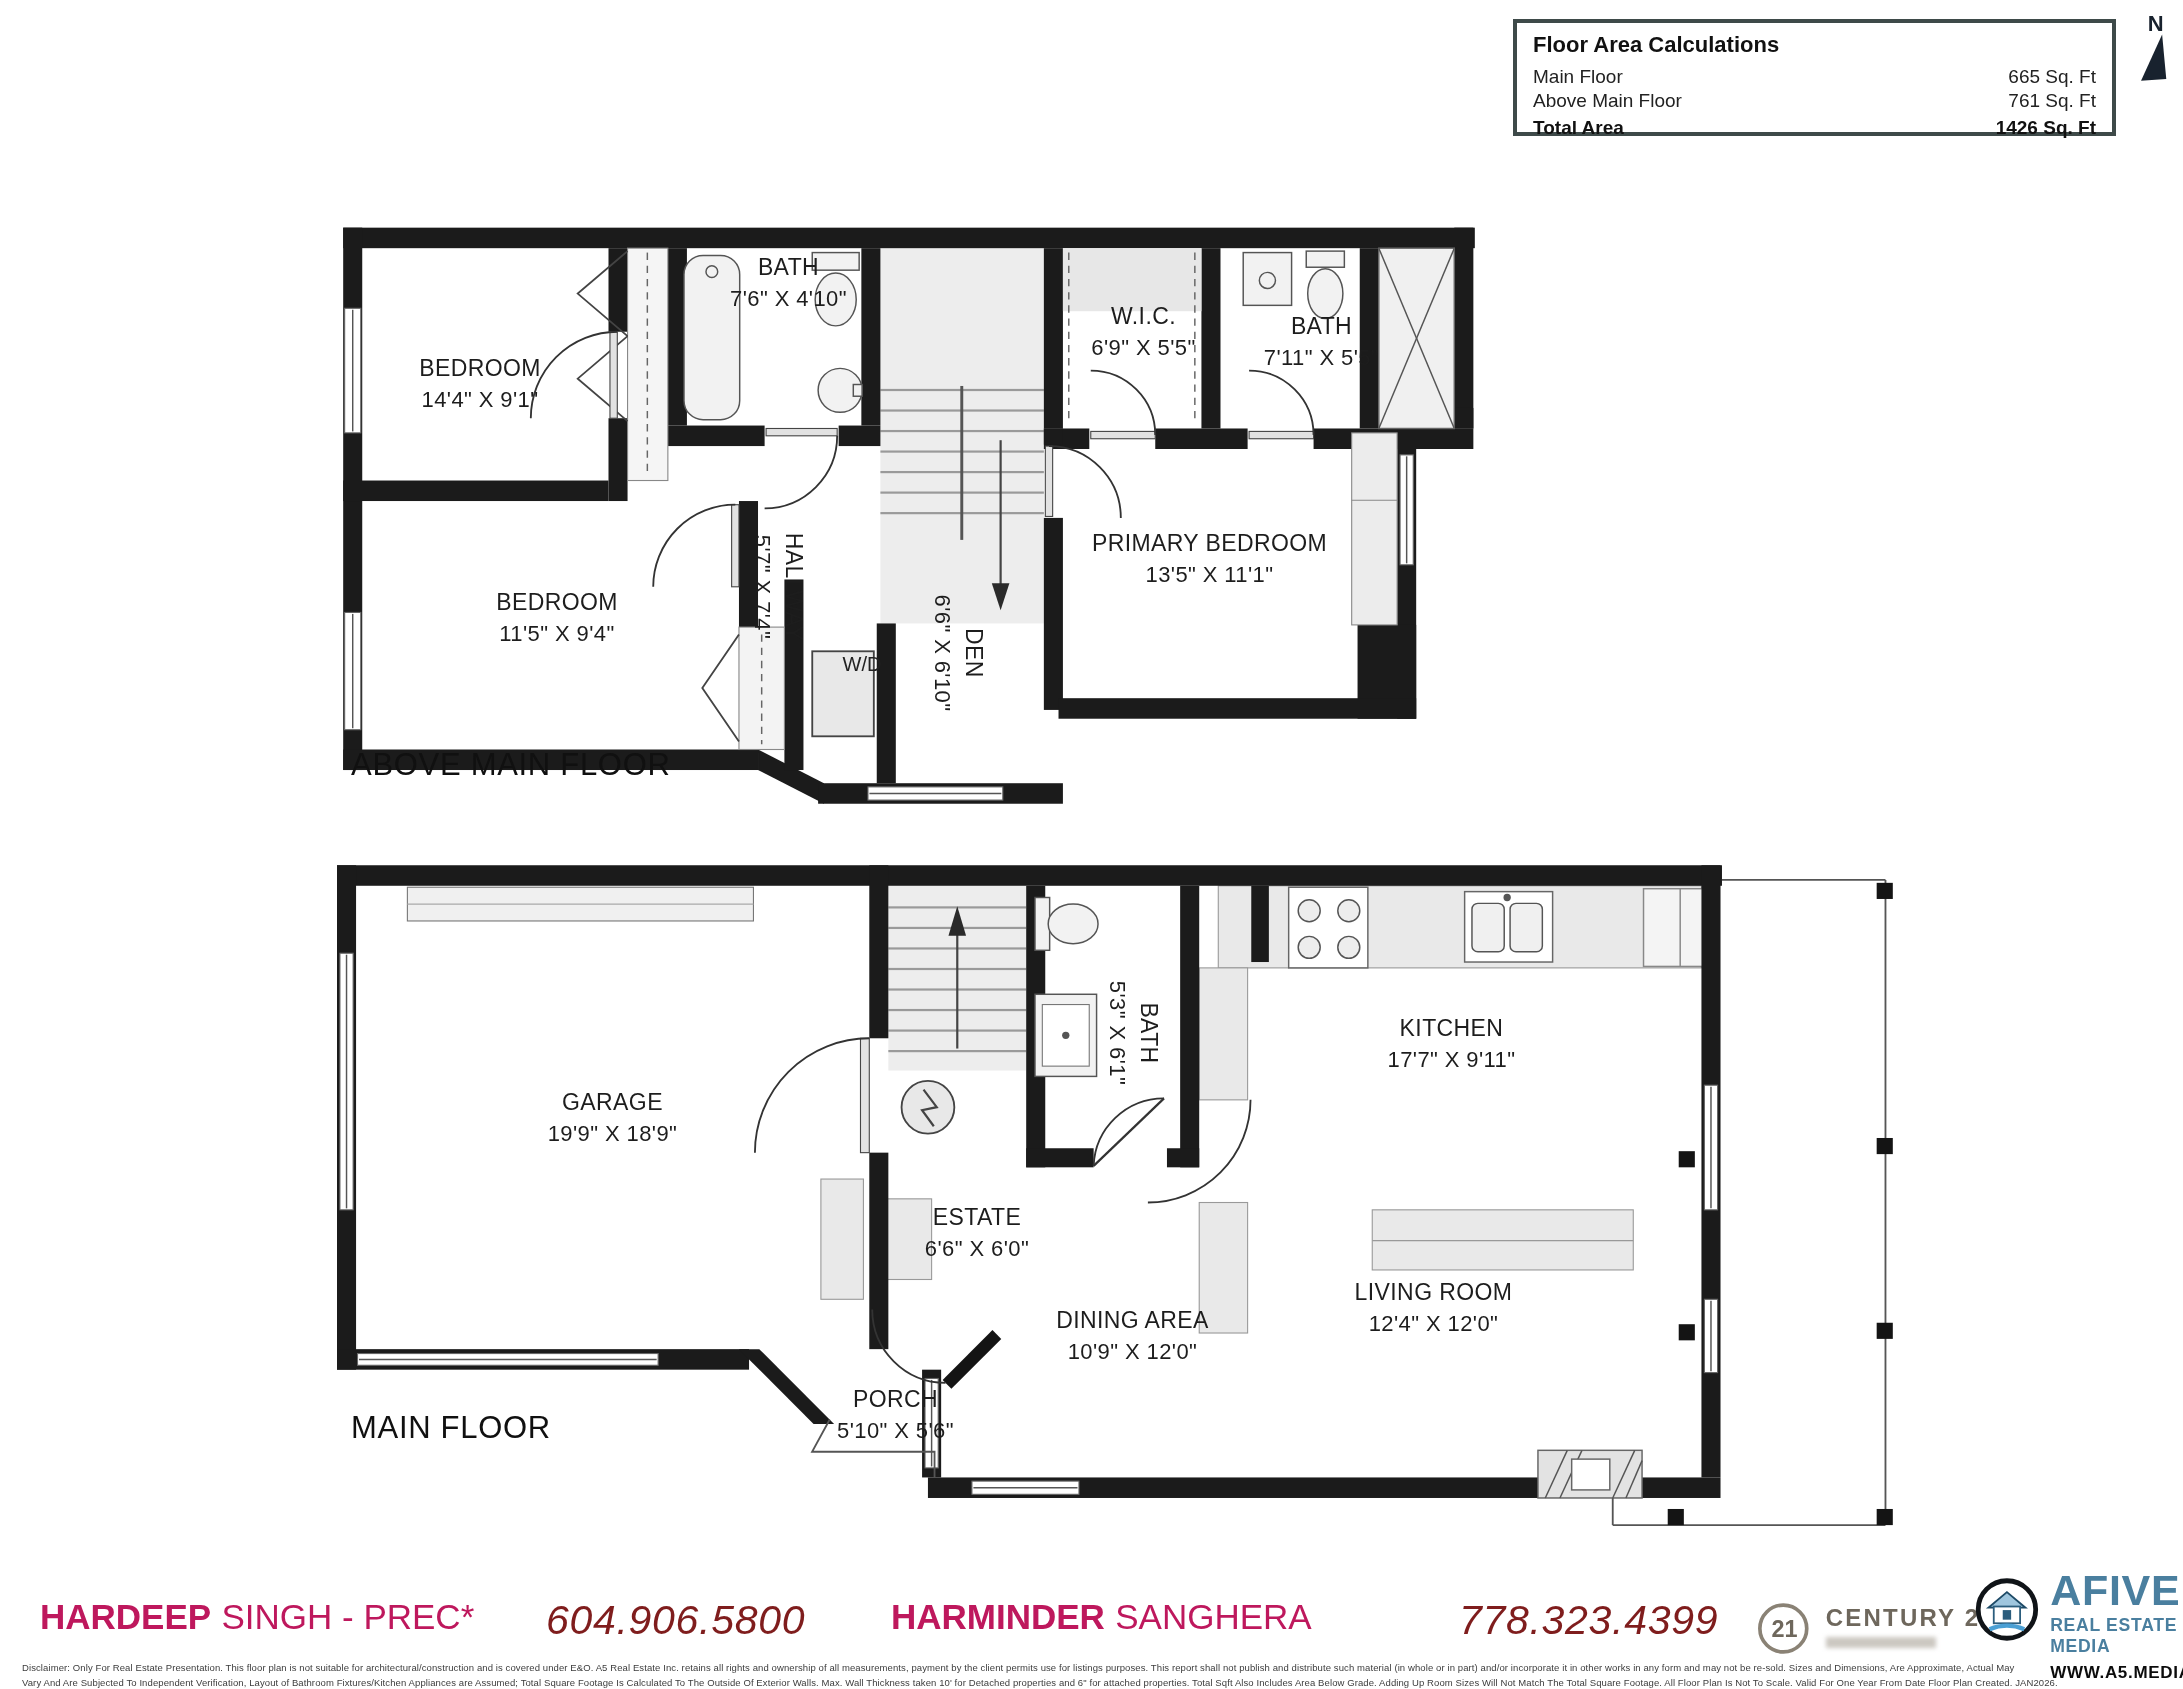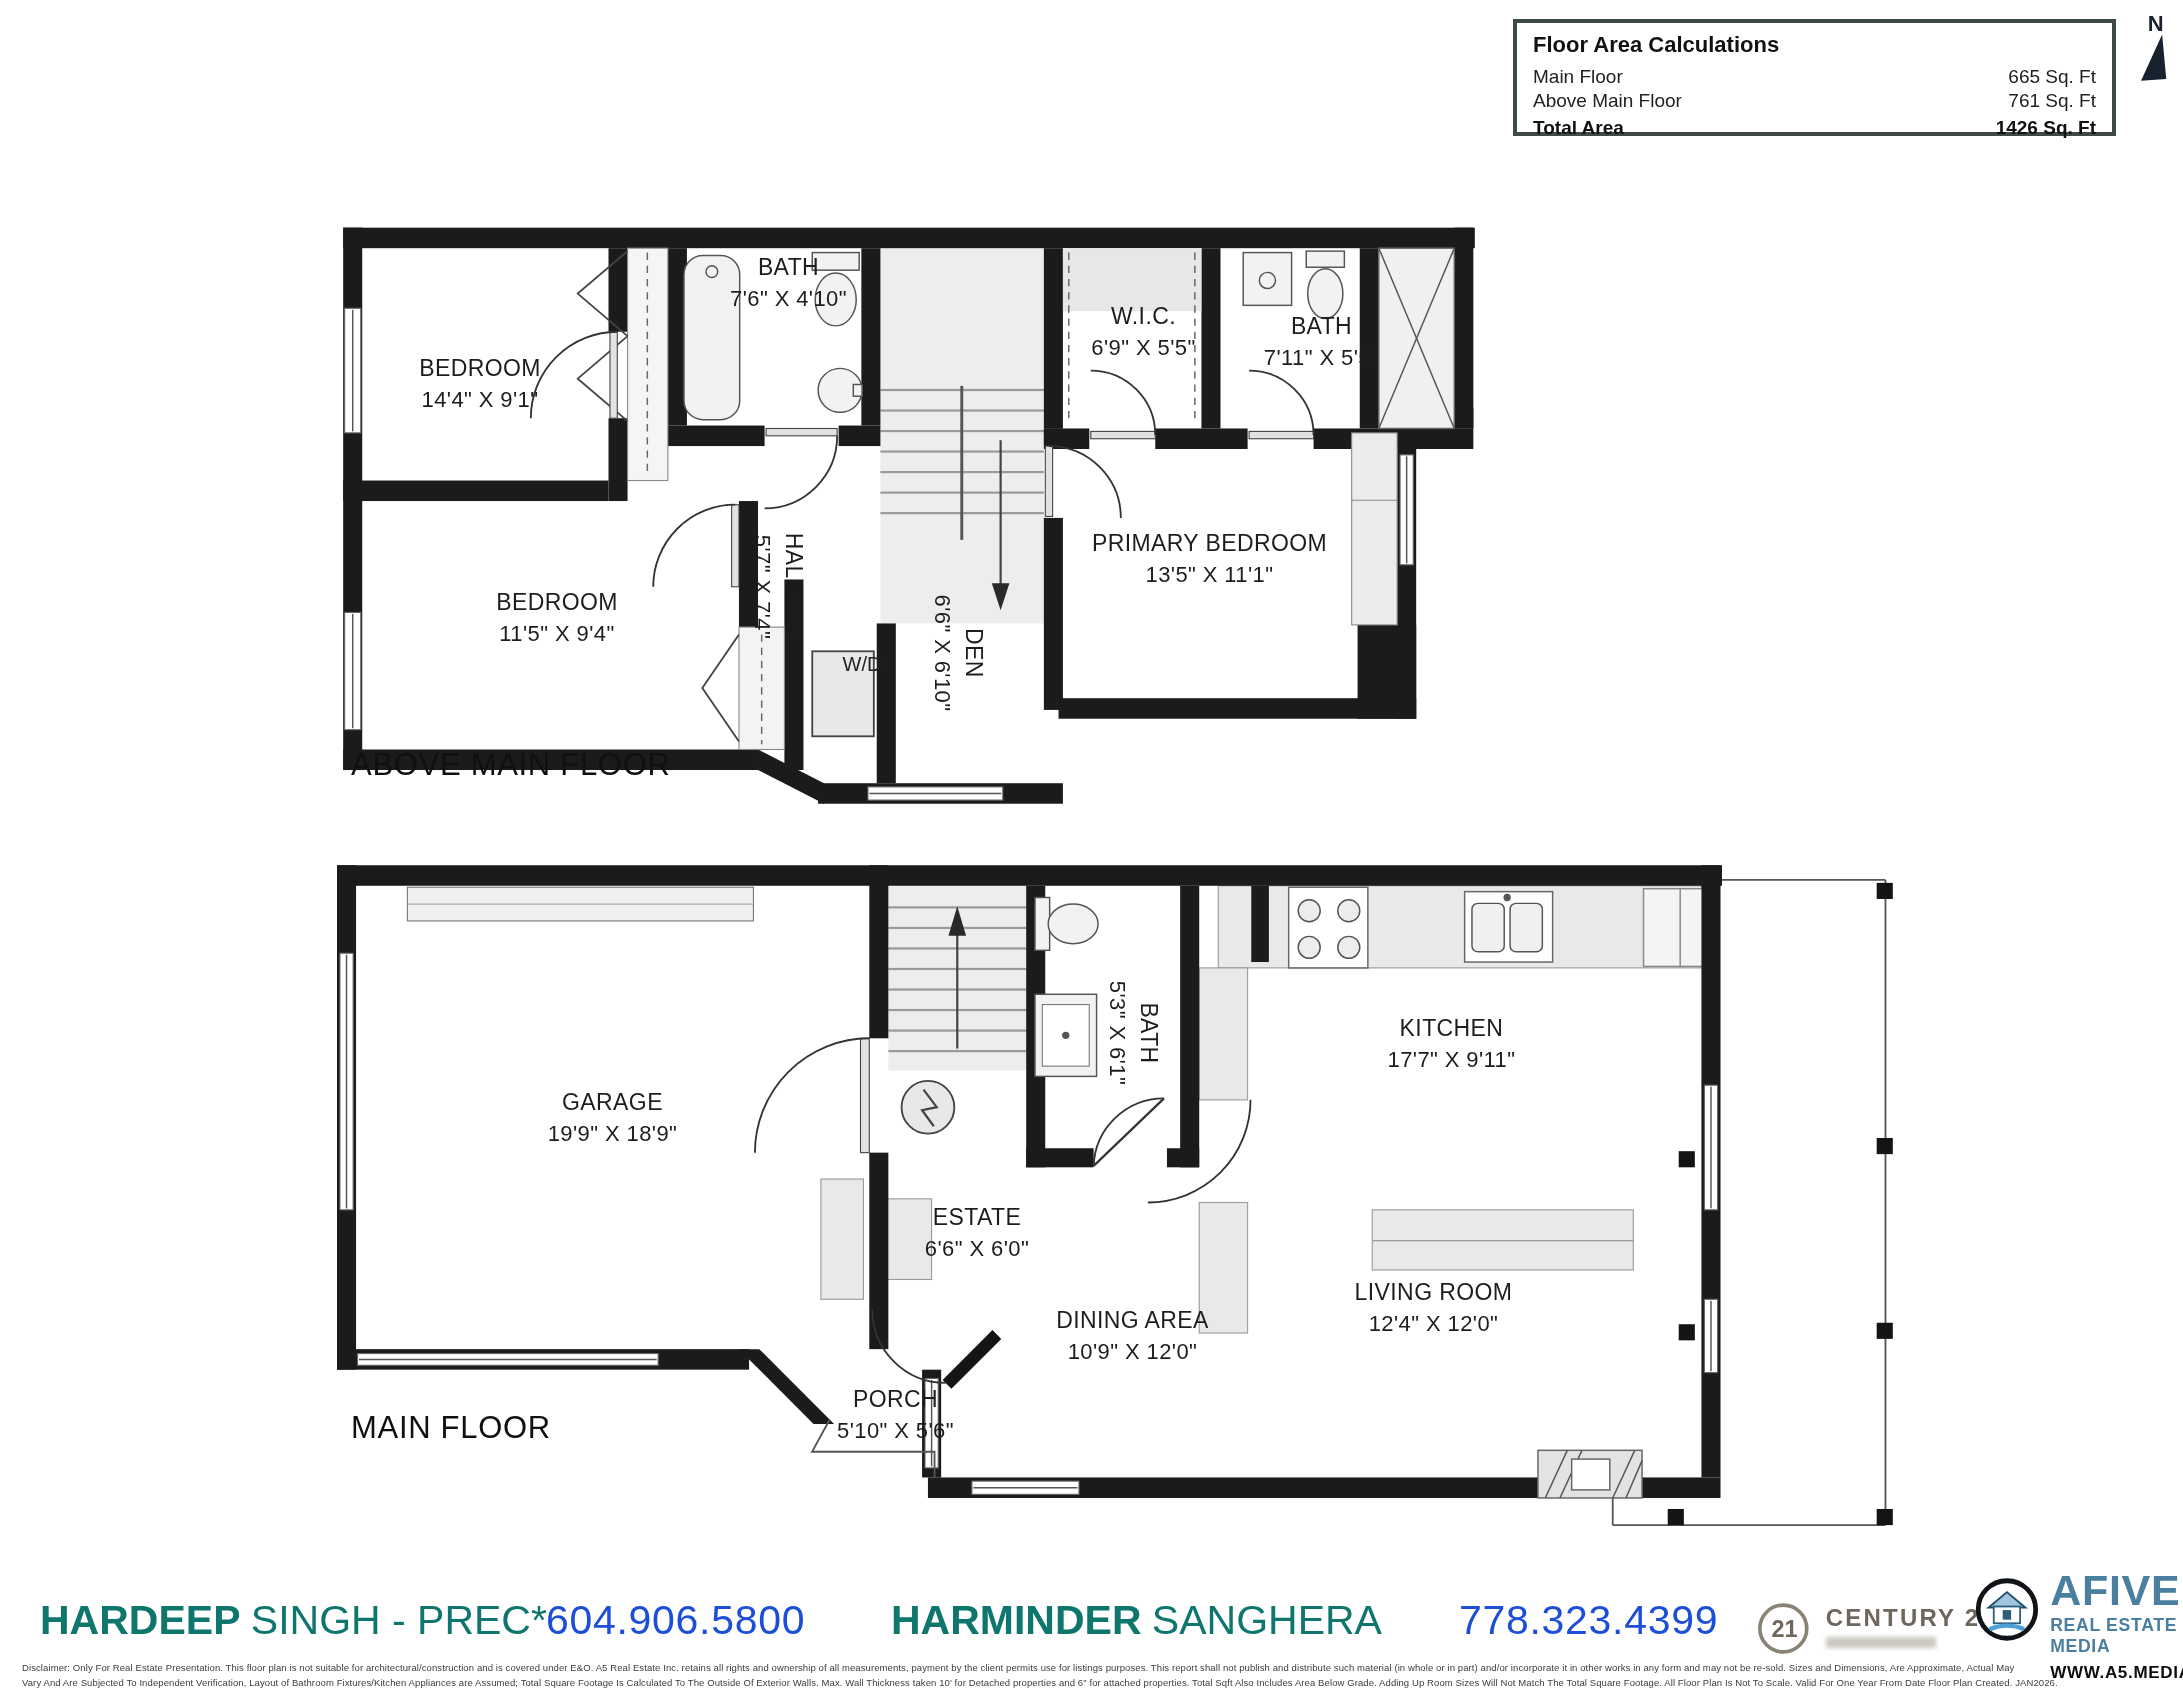--- a/index.html
+++ b/index.html
@@ -30,24 +30,24 @@
   .cnt{fill:#e9e9e9;stroke:#999;stroke-width:1.5;}
   .win{fill:#ffffff;stroke:#666;stroke-width:1.5;}
   .arc{fill:none;stroke:#333;stroke-width:2.5;}
   .leaf{fill:#e2e2e2;stroke:#444;stroke-width:1.5;}
   .tread{fill:#9a9a9a;}
   .dash{stroke:#666;stroke-width:2;stroke-dasharray:10 8;fill:none;}
   .thin{stroke:#555;stroke-width:2.5;fill:none;}
   .post{fill:#141414;}
   .xline{stroke:#555;stroke-width:2;}
   
-  .agent{position:absolute;top:1597px;font-size:41px;white-space:nowrap;color:#0f766e;text-align:center;}
+  .agent{position:absolute;top:1597px;font-size:35px;white-space:nowrap;color:#be185d;text-align:center;}
   .agent .b{font-weight:800;}
   .agent .r{font-weight:400;margin-left:10.3px;}
-  .phone{position:absolute;top:1597px;font-size:41px;font-weight:400;letter-spacing:0.7px;color:#1d4ed8;white-space:nowrap;}
+  .phone{position:absolute;top:1597px;font-size:41px;font-weight:400;letter-spacing:0.7px;color:#7f1d1d;white-space:nowrap;font-style:italic;}
   #c21{left:1754px;top:1597px;display:flex;align-items:flex-start;gap:8.8px;}
   #c21 .name{font-size:24px;font-weight:700;letter-spacing:2.2px;color:#6e675c;margin-top:7.3px;}
   #c21 .blur{width:110px;height:11px;background:#ccc8c1;filter:blur(2.2px);margin-top:4.4px;}
   #afive{left:1974px;top:1569px;display:flex;gap:10.3px;align-items:flex-start;}
   #afive .name{font-size:43px;font-weight:800;color:#4a7f9f;line-height:43px;letter-spacing:0.7px;}
   #afive .tag{font-size:17.6px;font-weight:700;color:#4a7f9f;letter-spacing:0.7px;margin-top:2.9px;}
   #afive .url{font-size:17px;font-weight:800;color:#0c0c0c;letter-spacing:0.7px;margin-top:5.9px;}
   .disc{position:absolute;left:22px;font-size:9.5px;color:#3c3c3c;white-space:nowrap;letter-spacing:0.1px;}
 </style>
 </head>

